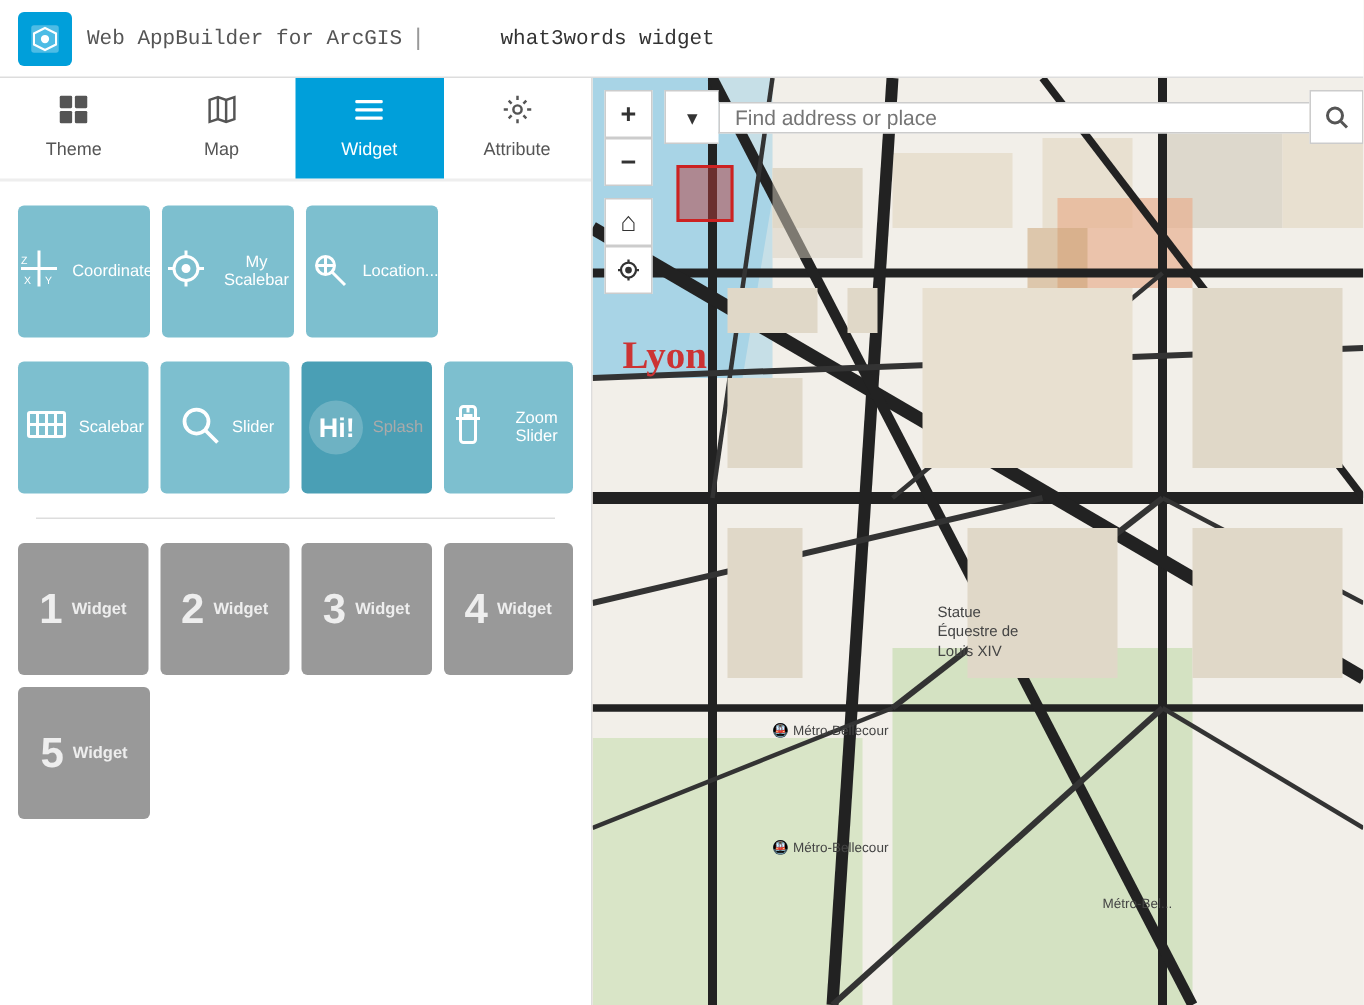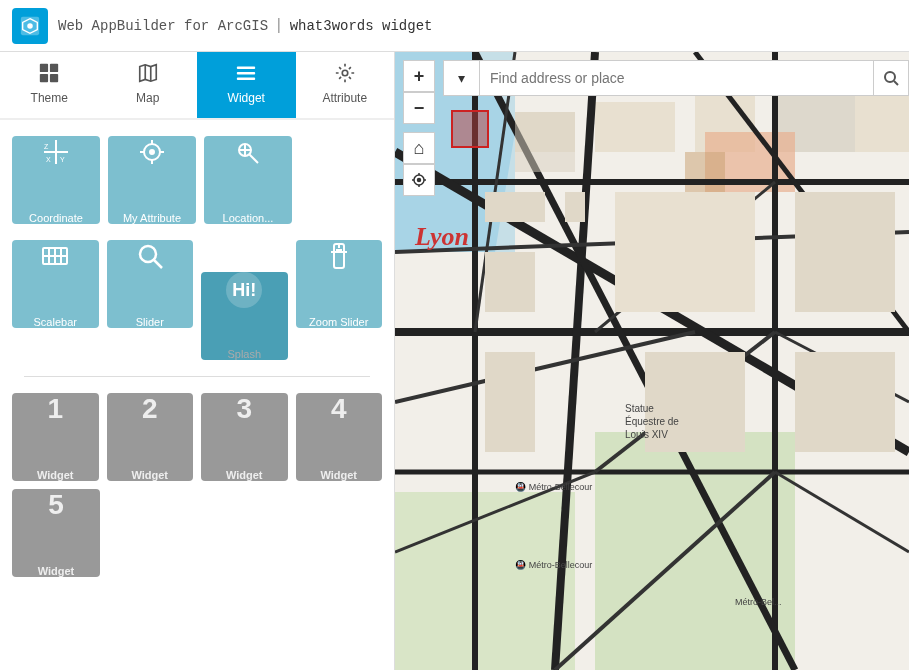--- a/index.html
+++ b/index.html
@@ -25,20 +25,21 @@
     #app-logo svg { width: 22px; height: 22px; }
     #app-name {
       font-size: 14px;
       color: #555;
       margin-right: 6px;
     }
     #widget-title {
       font-size: 14px;
       color: #333;
       font-weight: normal;
+      margin-left: 44px;
     }
 
     
     #main {
       display: flex;
       height: calc(670px - 52px);
     }
 
     
     #left-panel {
@@ -88,32 +89,31 @@
       margin-bottom: 16px;
       justify-content: flex-start;
     }
 
     .widget-card {
       width: 88px;
       height: 88px;
       background: #7dbfcf;
       border-radius: 4px;
       display: flex;
-      flex-direction: column;
-      align-items: center;
-      justify-content: space-between;
+      flex-direction: row;
+      align-items: center;
+      justify-content: center;
       cursor: pointer;
       color: #fff;
       font-size: 11px;
       gap: 6px;
       position: relative;
     }
     .widget-card.active-widget {
       background: #4a9fb5;
-      margin-top: 32px;
     }
     .widget-card.placeholder {
       background: #999;
       color: #eee;
       font-size: 20px;
       font-weight: bold;
     }
     .widget-icon { font-size: 28px; line-height: 1; }
     .widget-label { font-size: 11px; text-align: center; }
 
@@ -175,21 +175,21 @@
       border-right: none;
       display: flex;
       align-items: center;
       justify-content: center;
       cursor: pointer;
       font-size: 14px;
       color: #333;
     }
     #search-input {
       flex: 1;
-      height: 36px;
+      height: 21px;
       border: 1px solid #ccc;
       border-right: none;
       padding: 0 10px;
       font-size: 14px;
       outline: none;
       color: #999;
     }
     #search-go {
       width: 36px;
       height: 36px;
@@ -209,21 +209,20 @@
       top: 0; left: 0;
       width: 100%; height: 100%;
     }
 
     
     #lyon-label {
       position: absolute;
       top: 170px;
       left: 20px;
       color: #cc3333;
-      font-style: italic;
       font-size: 26px;
       font-weight: bold;
       font-family: Georgia, serif;
       pointer-events: none;
     }
 
     
     #red-block {
       position: absolute;
       top: 58px;
@@ -339,21 +338,21 @@
           <span class="widget-icon">
             <svg width="32" height="32" viewBox="0 0 32 32" fill="none" stroke="#fff" stroke-width="2">
               <circle cx="16" cy="16" r="8"></circle>
               <circle cx="16" cy="16" r="2" fill="#fff"></circle>
               <line x1="16" y1="4" x2="16" y2="8"></line>
               <line x1="16" y1="24" x2="16" y2="28"></line>
               <line x1="4" y1="16" x2="8" y2="16"></line>
               <line x1="24" y1="16" x2="28" y2="16"></line>
             </svg>
           </span>
-          <span class="widget-label">My Attribute</span>
+          <span class="widget-label">My Scalebar</span>
         </div>
 
         <div class="widget-card">
           <span class="widget-icon">
             <svg width="32" height="32" viewBox="0 0 32 32" fill="none" stroke="#fff" stroke-width="2">
               <circle cx="13" cy="14" r="6"></circle>
               <line x1="17.5" y1="18.5" x2="26" y2="27"></line>
               <line x1="8" y1="14" x2="18" y2="14"></line>
               <line x1="13" y1="9" x2="13" y2="19"></line>
             </svg>

